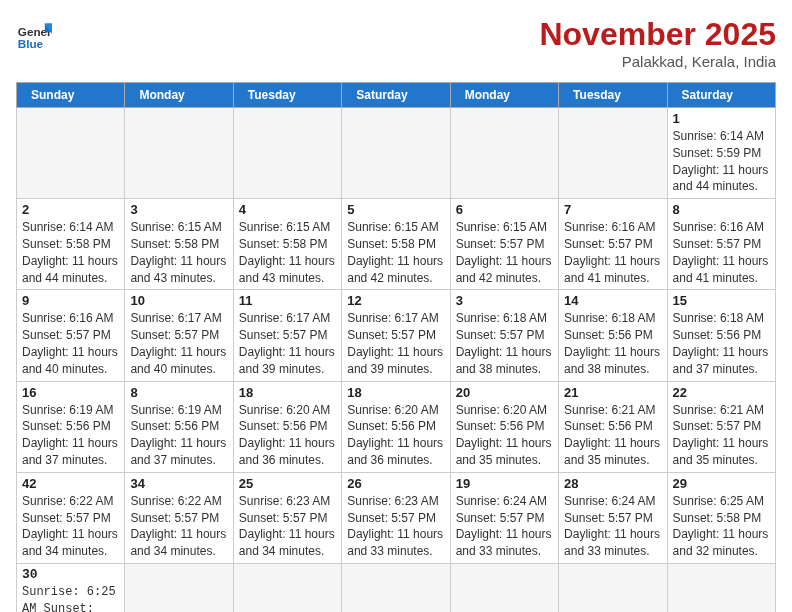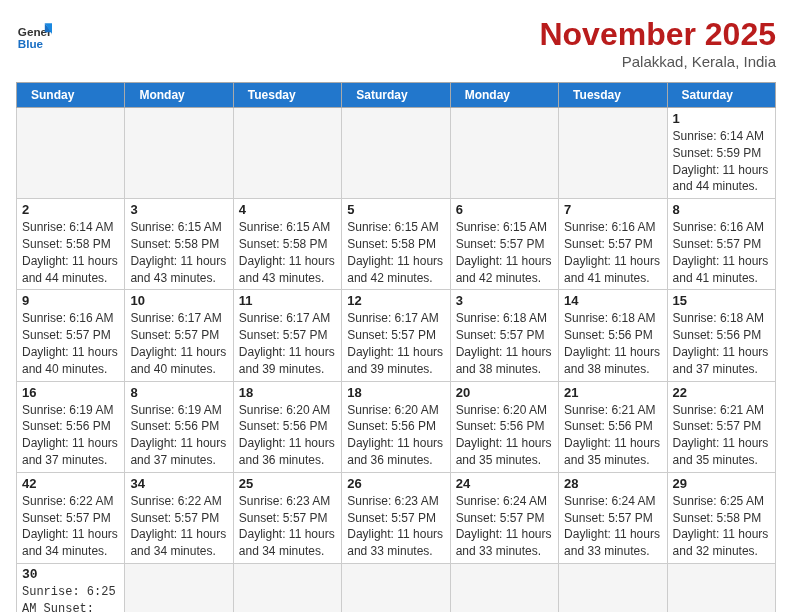--- a/index.html
+++ b/index.html
@@ -277,21 +277,21 @@
 Sunset: 5:57 PM
 Daylight: 11 hours and 34 minutes.</div>
         </td>
         <td>
           <span class="day-num">26</span>
           <div class="day-info">Sunrise: 6:23 AM
 Sunset: 5:57 PM
 Daylight: 11 hours and 33 minutes.</div>
         </td>
         <td>
-          <span class="day-num">24</span>
+          <span class="day-num">19</span>
           <div class="day-info">Sunrise: 6:24 AM
 Sunset: 5:57 PM
 Daylight: 11 hours and 33 minutes.</div>
         </td>
         <td>
           <span class="day-num">28</span>
           <div class="day-info">Sunrise: 6:24 AM
 Sunset: 5:57 PM
 Daylight: 11 hours and 33 minutes.</div>
         </td>

